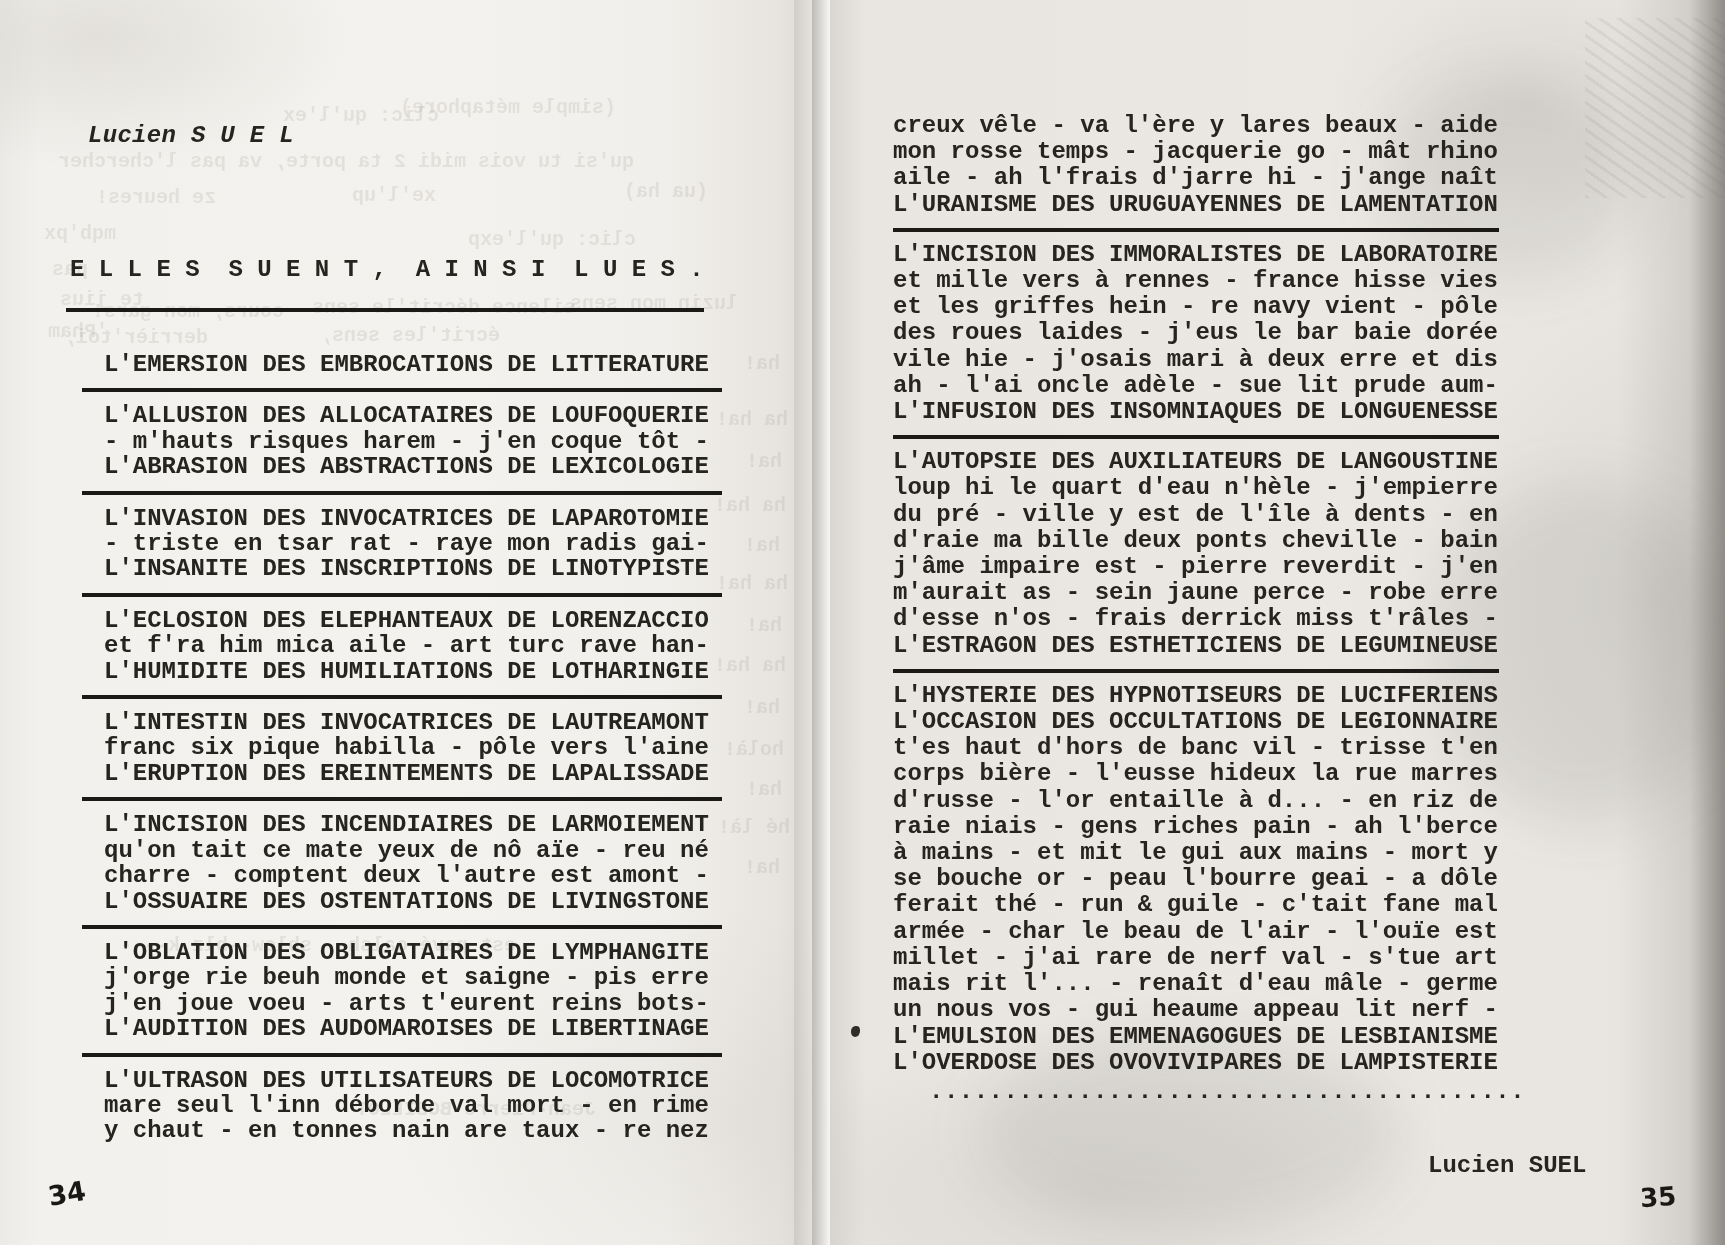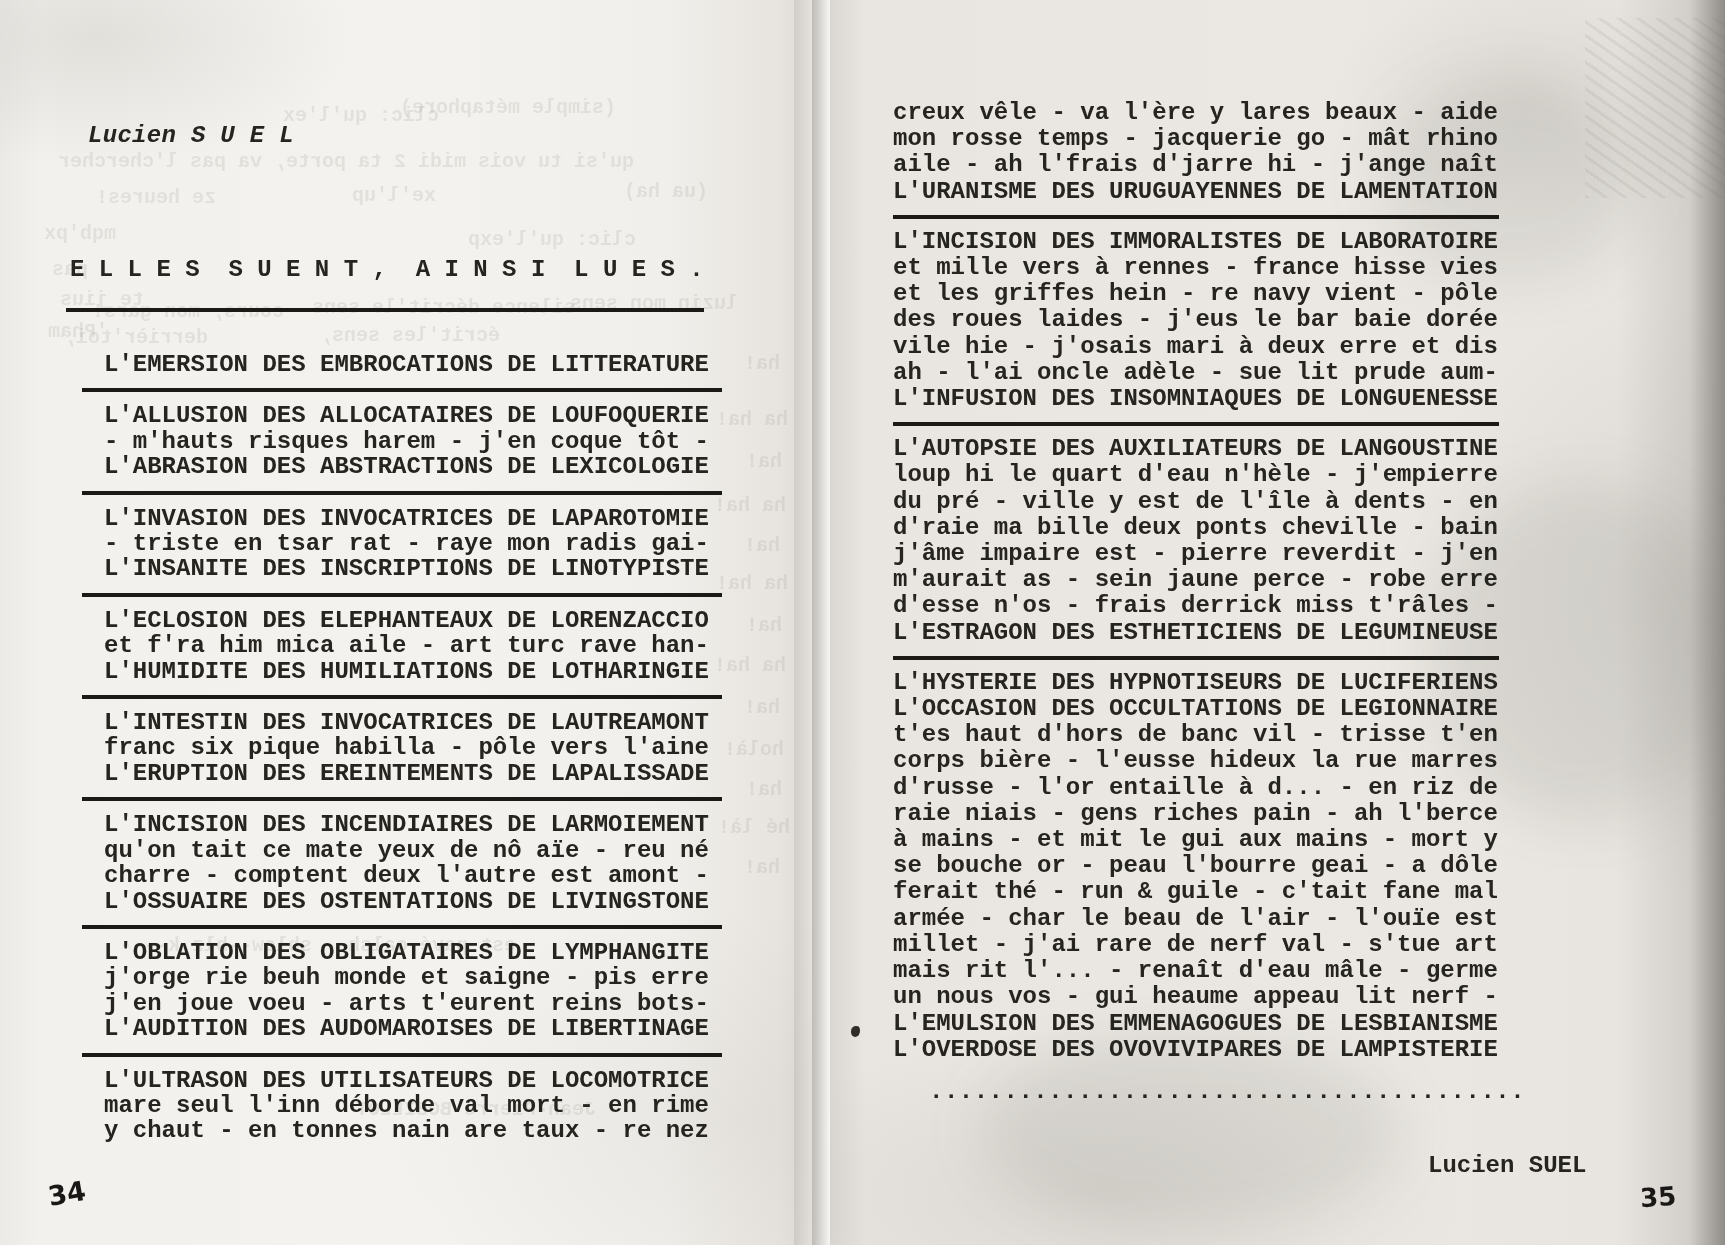--- a/index.html
+++ b/index.html
@@ -28,21 +28,21 @@
 
   
   .typed{color:#26241f;font-weight:700;font-size:24px;white-space:pre;}
   .author{position:absolute;left:88px;top:122px;letter-spacing:.3px;font-style:italic;}
   .title{position:absolute;left:70px;top:256px;margin:0;font-size:24px;font-weight:700;}
   .title-rule{position:absolute;left:66px;top:308px;width:638px;height:4px;background:#1c1a17;}
 
   .column{position:absolute;}
   #stanzas{left:82px;top:352px;width:640px;}
   #stanzas .line{line-height:25.4px;padding-left:22px;}
-  #blocks{left:893px;top:100px;width:606px;}
+  #blocks{left:893px;top:113px;width:606px;}
   #blocks .line{line-height:26.2px;}
   .rule{height:4px;background:#1c1a17;margin:11px 0 11px 0;}
   #blocks .rule{margin:10px 0 10px 0;}
 
   .dots{position:absolute;left:929px;top:1078px;letter-spacing:.5px;}
   .signature{position:absolute;left:1428px;top:1152px;}
   .pagenum{position:absolute;color:#191817;font-weight:700;
     font-family:"DejaVu Sans","Liberation Sans",sans-serif;}
   .num-left{left:48px;top:1178px;font-size:27px;transform:rotate(-10deg);}
   .num-right{left:1640px;top:1182px;font-size:26px;transform:rotate(-4deg);}

